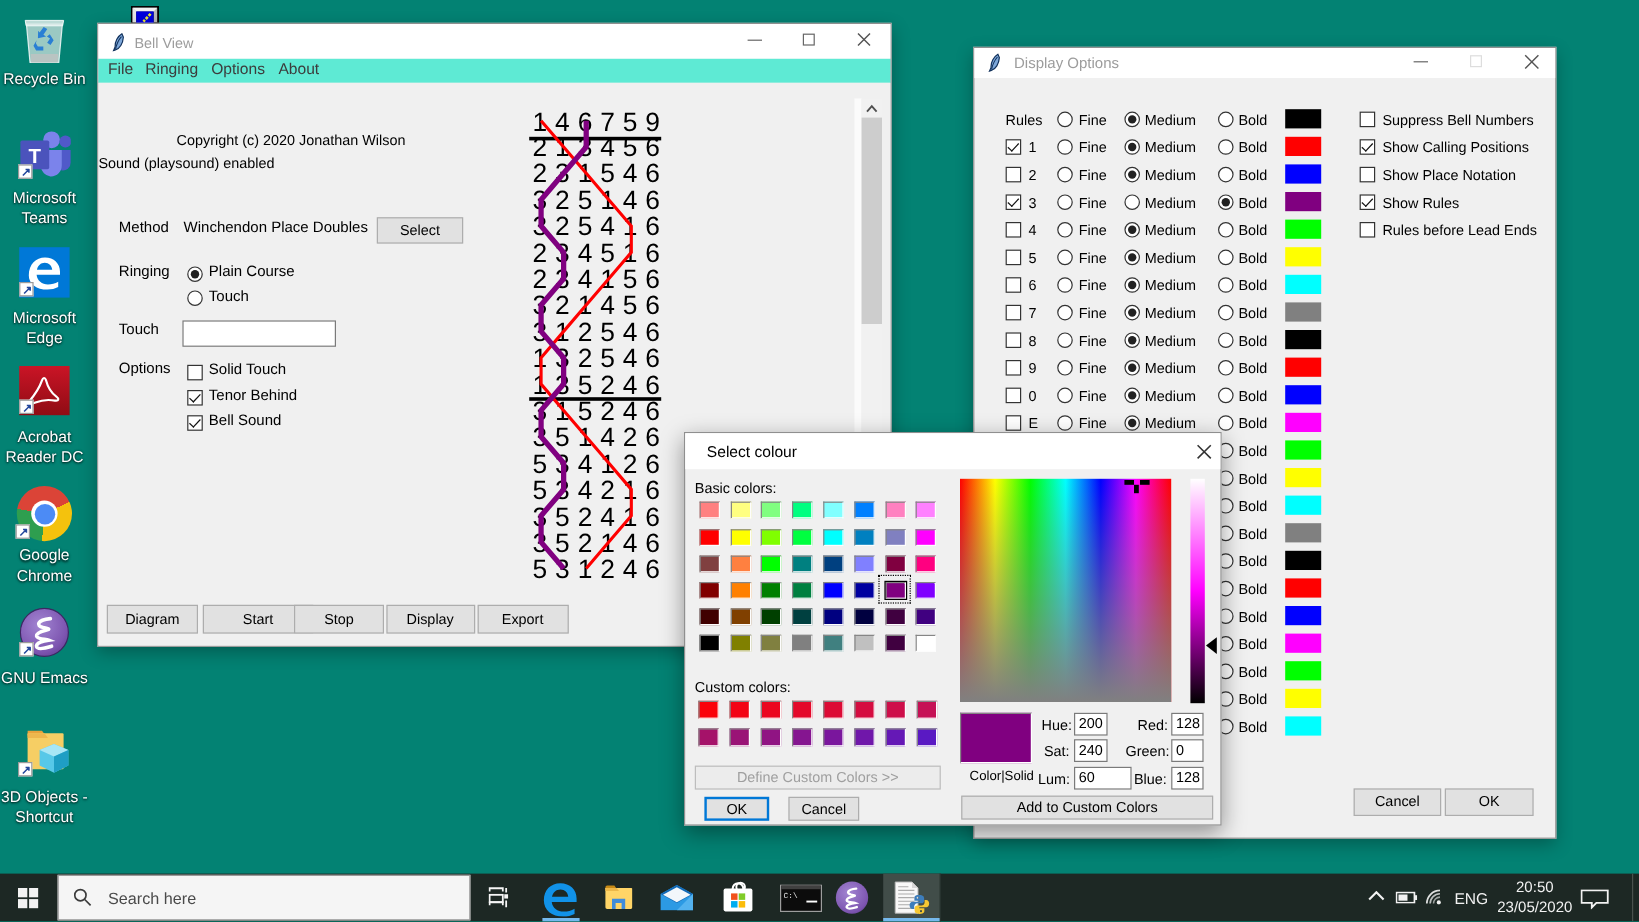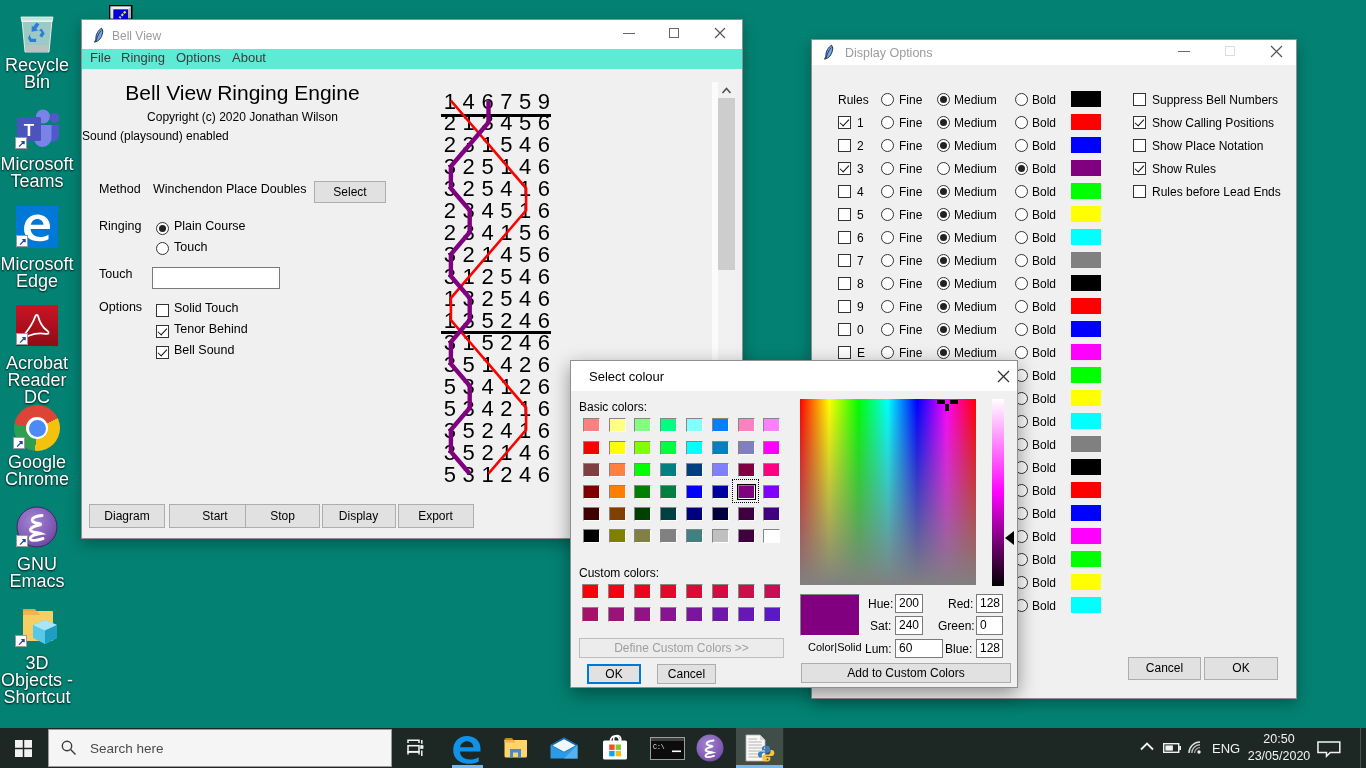--- a/index.html
+++ b/index.html
@@ -1,21 +1,21 @@
 <!DOCTYPE html>
 <html><head>
 <meta charset="utf-8">
 <style>
 * { margin:0; padding:0; box-sizing:border-box; }
 html,body { width:1366px; height:768px; overflow:hidden; }
 body { font-family:"Liberation Sans", sans-serif; background:#038273; position:relative; }
 .abs { position:absolute; }
 
 
-.dlbl { position:absolute; text-align:center; color:#fff; font-size:18px; line-height:17px; text-shadow:0 1px 2px rgba(0,0,0,.8), 0 0 2px rgba(0,0,0,.45); }
+.dlbl { position:absolute; text-align:center; color:#fff; font-size:13px; line-height:17px; text-shadow:0 1px 2px rgba(0,0,0,.8), 0 0 2px rgba(0,0,0,.45); }
 .shortcut { position:absolute; left:0; bottom:0; width:12px; height:12px; background:#fff; border:1px solid #9a9a9a; }
 .shortcut:after { content:"\2197"; position:absolute; left:1.5px; top:-0.5px; font-size:10px; color:#23479c; font-weight:bold; }
 
 
 .win { position:absolute; background:#f0f0f0; border:1px solid #8f8f8f; box-shadow:0 5px 14px rgba(0,0,0,.3); }
 .tbar { background:#fff; position:relative; }
 .tbar .ttl { position:absolute; font-size:13px; }
 
 
 .wbtn { position:absolute; color:#4d4d4d; }
@@ -129,21 +129,20 @@
       </svg>
   </div>
   <div class="abs" style="left:0;top:29px;width:100%;height:20px;background:#5eead4;font-size:13px;color:#3c3c3c;">
     <span class="abs" style="left:8px;top:1px;">File</span>
     <span class="abs" style="left:39px;top:1px;">Ringing</span>
     <span class="abs" style="left:94px;top:1px;">Options</span>
     <span class="abs" style="left:150px;top:1px;">About</span>
   </div>
 
   <div class="abs" style="left:0;top:49px;width:660px;height:469px;background:#f0f0f0;">
-    <div class="abs" style="left:0px;top:11.5px;width:321px;text-align:center;font-size:21px;color:#000;">Bell View Ringing Engine</div>
     <div class="abs" style="left:0px;top:41px;width:321px;text-align:center;font-size:12px;color:#000;">Copyright (c) 2020 Jonathan Wilson</div>
     <div class="abs" style="left:0px;top:60px;width:321px;text-align:left;font-size:12px;color:#000;">Sound (playsound) enabled</div>
 
     <div class="lbl13" style="left:17px;top:113px;font-size:12.5px;">Method</div>
     <div class="lbl13" style="left:71px;top:113px;font-size:12.5px;">Winchendon Place Doubles</div>
     <div class="btn" style="left:232px;top:112px;width:72px;height:22px;line-height:21px;font-size:12px;">Select</div>
 
     <div class="lbl13" style="left:17px;top:149.5px;font-size:12.5px;">Ringing</div>
     <div class="radio on" style="left:74px;top:153px;"></div>
     <div class="lbl13" style="left:92px;top:150px;font-size:12.5px;">Plain Course</div>

